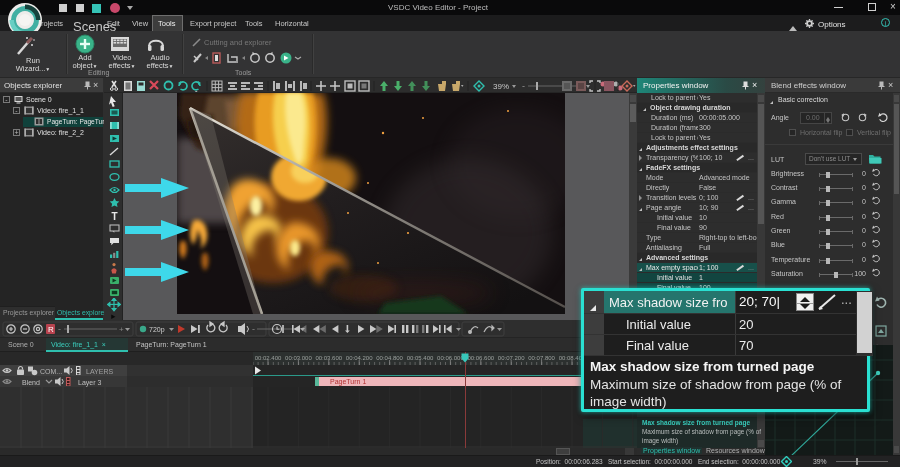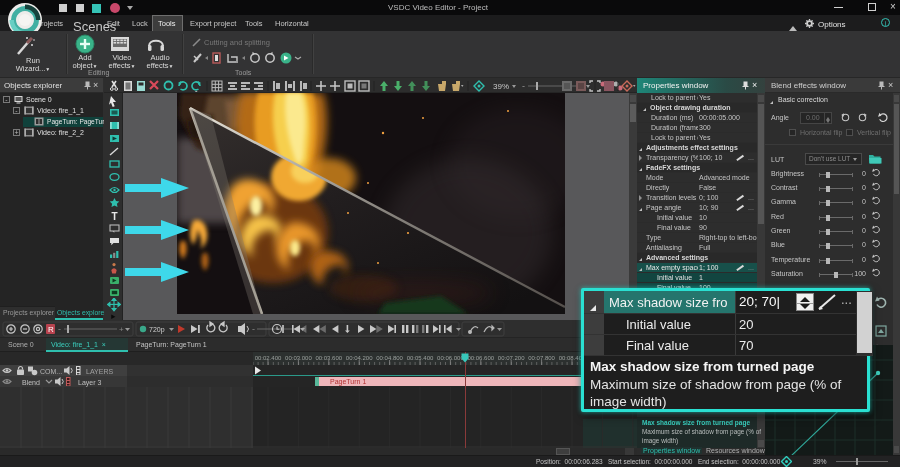--- a/index.html
+++ b/index.html
@@ -24,21 +24,21 @@
 
   <div class="abs" style="left:834px;top:7px;width:9px;height:1px;background:#d0d0d0;"></div>
   <div class="abs" style="left:868px;top:3px;width:8px;height:8px;border:1px solid #d0d0d0;"></div>
   <div class="abs txt" style="left:890px;top:1px;font-size:10px;color:#d0d0d0;">×</div>
 
   <div class="abs" style="left:0;top:15px;width:900px;height:16px;background:#1c1c1d;"></div>
   <div class="abs" style="left:152px;top:15px;width:31px;height:16px;background:#3d3d3d;border:1px solid #6e6e6e;border-bottom:none;"></div>
   <div class="abs txt" style="left:36px;top:19px;font-size:7.5px;">Projects</div>
   <div class="abs txt" style="left:73px;top:19px;font-size:13px;">Scenes</div>
   <div class="abs txt" style="left:107px;top:19px;font-size:7.5px;">Edit</div>
-  <div class="abs txt" style="left:132px;top:19px;font-size:7.5px;">Lock</div>
+  <div class="abs txt" style="left:132px;top:19px;font-size:7.5px;">View</div>
   <div class="abs txt" style="left:158px;top:19px;font-size:7.5px;color:#f0f0f0;">Tools</div>
   <div class="abs txt" style="left:190px;top:19px;font-size:7.5px;">Export project</div>
   <div class="abs txt" style="left:245px;top:19px;font-size:7.5px;">Tools</div>
   <div class="abs txt" style="left:275px;top:19px;font-size:7.5px;">Horizontal</div>
 
   <div class="abs" style="left:789px;top:22px;width:0;height:0;border:4px solid transparent;border-bottom:5px solid #bbb;"></div>
   <svg class="abs" style="left:805px;top:19px;" width="9" height="9" viewBox="0 0 11 11">
       <circle cx="5.5" cy="5.5" r="4" fill="#cfcfcf"></circle>
       <circle cx="5.5" cy="5.5" r="1.8" fill="#1c1c1d"></circle>
       <g stroke="#cfcfcf" stroke-width="1.6">
@@ -108,21 +108,21 @@
       <rect x="14.5" y="11" width="3.5" height="6" rx="1.5" fill="#d8d8d8"></rect>
     </svg>
   <div class="abs txt" style="left:140px;top:54px;width:40px;text-align:center;font-size:7.5px;line-height:8px;color:#dcdcdc;">Audio<br>effects<span style="font-size:5px;">▼</span></div>
   <div class="abs txt" style="left:88px;top:69px;font-size:7px;color:#9a9a9a;">Editing</div>
   <div class="abs" style="left:182px;top:34px;width:1px;height:40px;background:#2a2a2a;"></div>
   <div class="abs" style="left:183px;top:34px;width:1px;height:40px;background:#414141;"></div>
 
   <svg class="abs" style="left:192px;top:37px;" width="10" height="10" viewBox="0 0 10 10">
       <line x1="1" y1="9" x2="8" y2="2" stroke="#8a8a8a" stroke-width="1.6"></line>
     </svg>
-  <div class="abs txt" style="left:204px;top:38px;font-size:7.5px;color:#787878;">Cutting and splitting</div>
+  <div class="abs txt" style="left:204px;top:38px;font-size:7.5px;color:#787878;">Cutting and explorer</div>
   <svg class="abs" style="left:192px;top:51px;" width="115" height="14" viewBox="0 0 115 14">
     <g>
         <line x1="2" y1="11" x2="9" y2="3" stroke="#c8c8c8" stroke-width="2"></line>
         <line x1="2" y1="5" x2="6" y2="9" stroke="#c8c8c8" stroke-width="1.4"></line>
       </g>
     <path d="M13 7 l3 -2 v4 z" fill="#888"></path>
     <rect x="21" y="2" width="7" height="10" fill="none" stroke="#b85a5a" stroke-width="1.4"></rect>
       <rect x="23" y="4" width="3" height="6" fill="#ddd"></rect>
     <g stroke="#c8c8c8" stroke-width="1.4" fill="none">
         <path d="M36 3 v8 h8"></path>

